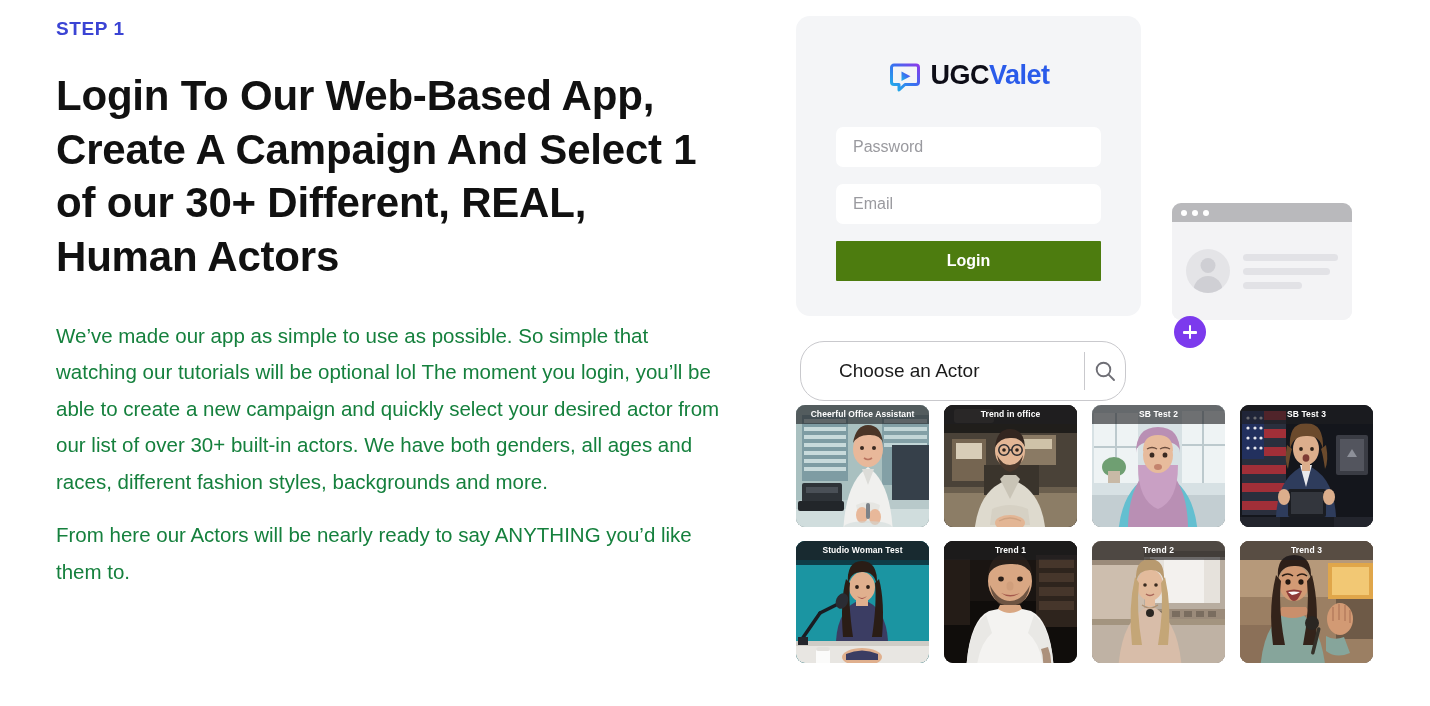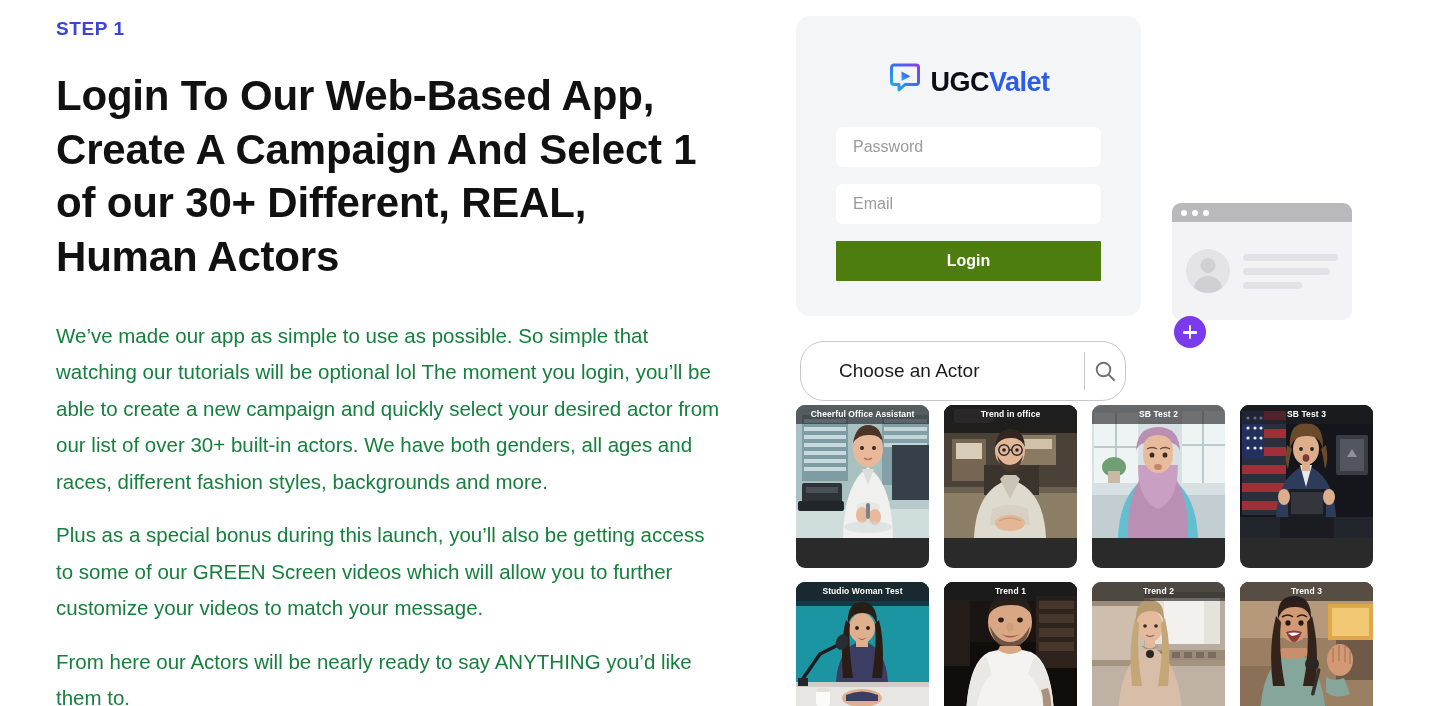--- a/index.html
+++ b/index.html
@@ -70,21 +70,21 @@
     top: 0;
     width: 345px;
     height: 300px;
     background: #f4f5f7;
     border-radius: 14px;
     z-index: 3;
   }
 
   .brand {
     display: flex;
-    align-items: flex-end;
+    align-items: flex-start;
     justify-content: center;
     gap: 9px;
     margin-top: 46px;
     margin-bottom: 31px;
   }
 
   .brand-mark { width: 34px; height: 34px; display: block; }
 
   .brand-text {
     font-size: 27px;
@@ -259,21 +259,21 @@
     left: 0;
     top: 389px;
     width: 580px;
     display: grid;
     grid-template-columns: repeat(4, 133px);
     gap: 14px 15px;
   }
 
   .actor-card {
     width: 133px;
-    height: 163px;
+    height: 122px;
     border-radius: 9px;
     overflow: hidden;
     position: relative;
     cursor: pointer;
     background: #2a2a2a;
   }
 
   .actor-title {
     position: absolute;
     left: 0; right: 0; top: 0;
@@ -294,21 +294,20 @@
 </style>
 </head>
 <body>
 
 <div class="page">
 
   <div class="left-col">
     <div class="step-label">STEP 1</div>
     <h1 class="headline">Login To Our Web-Based App, Create A Campaign And Select 1 of our 30+ Different, REAL, Human Actors</h1>
     <p class="body-para">We’ve made our app as simple to use as possible. So simple that watching our tutorials will be optional lol The moment you login, you’ll be able to create a new campaign and quickly select your desired actor from our list of over 30+ built-in actors. We have both genders, all ages and races, different fashion styles, backgrounds and more.</p>
-    <p class="body-para">Plus as a special bonus during this launch, you’ll also be getting access to some of our GREEN Screen videos which will allow you to further customize your videos to match your message.</p>
     <p class="body-para">From here our Actors will be nearly ready to say ANYTHING you’d like them to.</p>
   </div>
 
   <div class="right-col">
 
     <div class="browser-mock">
       <div class="browser-bar">
         <span class="browser-dot"></span>
         <span class="browser-dot"></span>
         <span class="browser-dot"></span>

